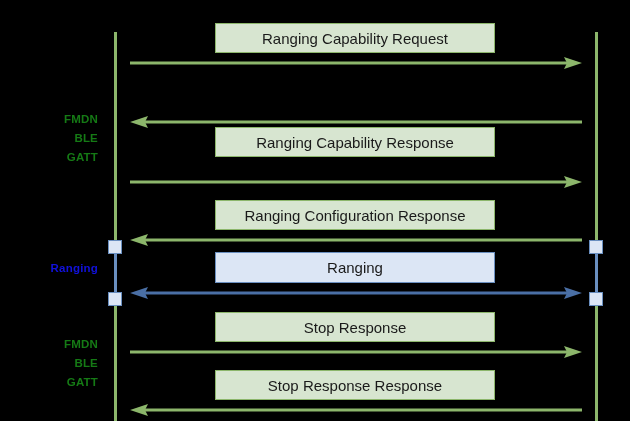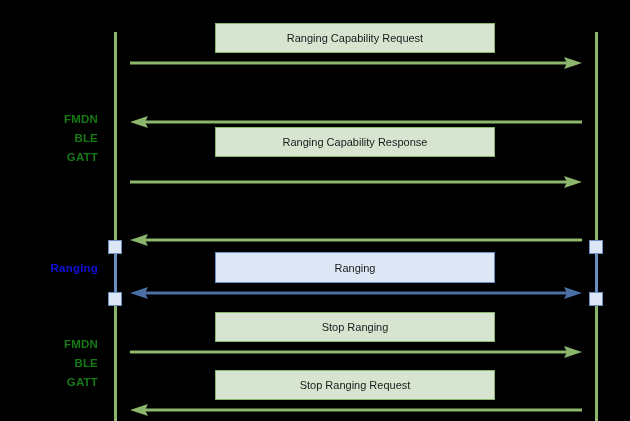--- a/index.html
+++ b/index.html
@@ -51,21 +51,21 @@
   .phase-label.green { color: #157a15; }
   .phase-label.blue  { color: #1111dd; }
 
   
   .msg-box {
     position: absolute;
     box-sizing: border-box;
     display: flex;
     align-items: center;
     justify-content: center;
-    font-size: 11px;
+    font-size: 15px;
     color: #1a1a1a;
   }
   .msg-box.green {
     background: #d7e5d0;
     border: 1px solid #8cb66b;
   }
   .msg-box.blue {
     background: #dce6f5;
     border: 1px solid #6a8fc0;
   }
@@ -121,45 +121,46 @@
     </svg>
   </div>
 
   <div class="arrow-wrap" style="left:130px; top:174px; width:452px;">
     <svg width="452" height="16" viewBox="0 0 452 16">
       <line x1="0" y1="8" x2="440" y2="8" stroke="#8cb66b" stroke-width="3"></line>
       <polygon points="452,8 434,2 437,8 434,14" fill="#8cb66b"></polygon>
     </svg>
   </div>
 
+  <div class="msg-box green" style="left:215px; top:200px; width:280px; height:30px;">Ranging Configuration Response</div>
   <div class="arrow-wrap" style="left:130px; top:232px; width:452px;">
     <svg width="452" height="16" viewBox="0 0 452 16">
       <line x1="12" y1="8" x2="452" y2="8" stroke="#8cb66b" stroke-width="3"></line>
       <polygon points="0,8 18,2 15,8 18,14" fill="#8cb66b"></polygon>
     </svg>
   </div>
 
   <div class="msg-box blue" style="left:215px; top:252px; width:280px; height:31px;">Ranging</div>
   <div class="arrow-wrap" style="left:130px; top:285px; width:452px;">
     <svg width="452" height="16" viewBox="0 0 452 16">
       <line x1="12" y1="8" x2="440" y2="8" stroke="#4a6fa5" stroke-width="3"></line>
       <polygon points="0,8 18,2 15,8 18,14" fill="#4a6fa5"></polygon>
       <polygon points="452,8 434,2 437,8 434,14" fill="#4a6fa5"></polygon>
     </svg>
   </div>
 
-  <div class="msg-box green" style="left:215px; top:312px; width:280px; height:30px;">Stop Ranging</div>
+  <div class="msg-box green" style="left:215px; top:312px; width:280px; height:30px;">Stop Response</div>
   <div class="arrow-wrap" style="left:130px; top:344px; width:452px;">
     <svg width="452" height="16" viewBox="0 0 452 16">
       <line x1="0" y1="8" x2="440" y2="8" stroke="#8cb66b" stroke-width="3"></line>
       <polygon points="452,8 434,2 437,8 434,14" fill="#8cb66b"></polygon>
     </svg>
   </div>
 
-  <div class="msg-box green" style="left:215px; top:370px; width:280px; height:30px;">Stop Ranging Request</div>
+  <div class="msg-box green" style="left:215px; top:370px; width:280px; height:30px;">Stop Response Response</div>
   <div class="arrow-wrap" style="left:130px; top:402px; width:452px;">
     <svg width="452" height="16" viewBox="0 0 452 16">
       <line x1="12" y1="8" x2="452" y2="8" stroke="#8cb66b" stroke-width="3"></line>
       <polygon points="0,8 18,2 15,8 18,14" fill="#8cb66b"></polygon>
     </svg>
   </div>
 
 </div>
 
 </body></html>

